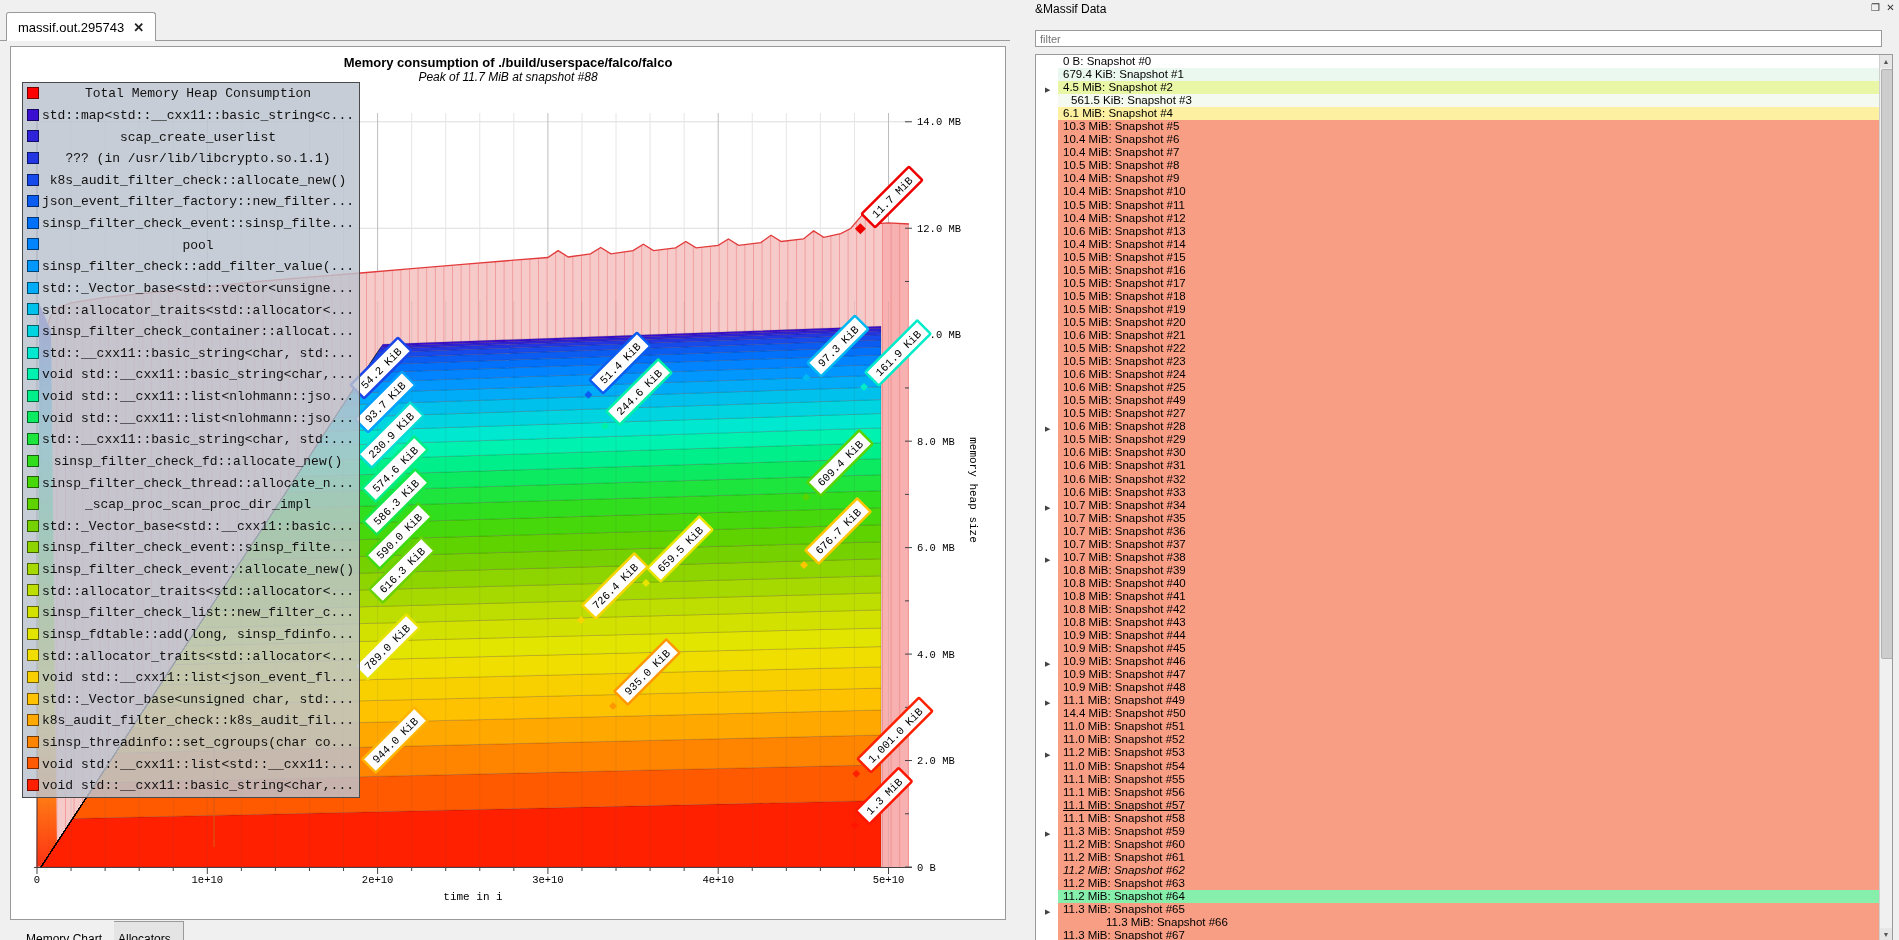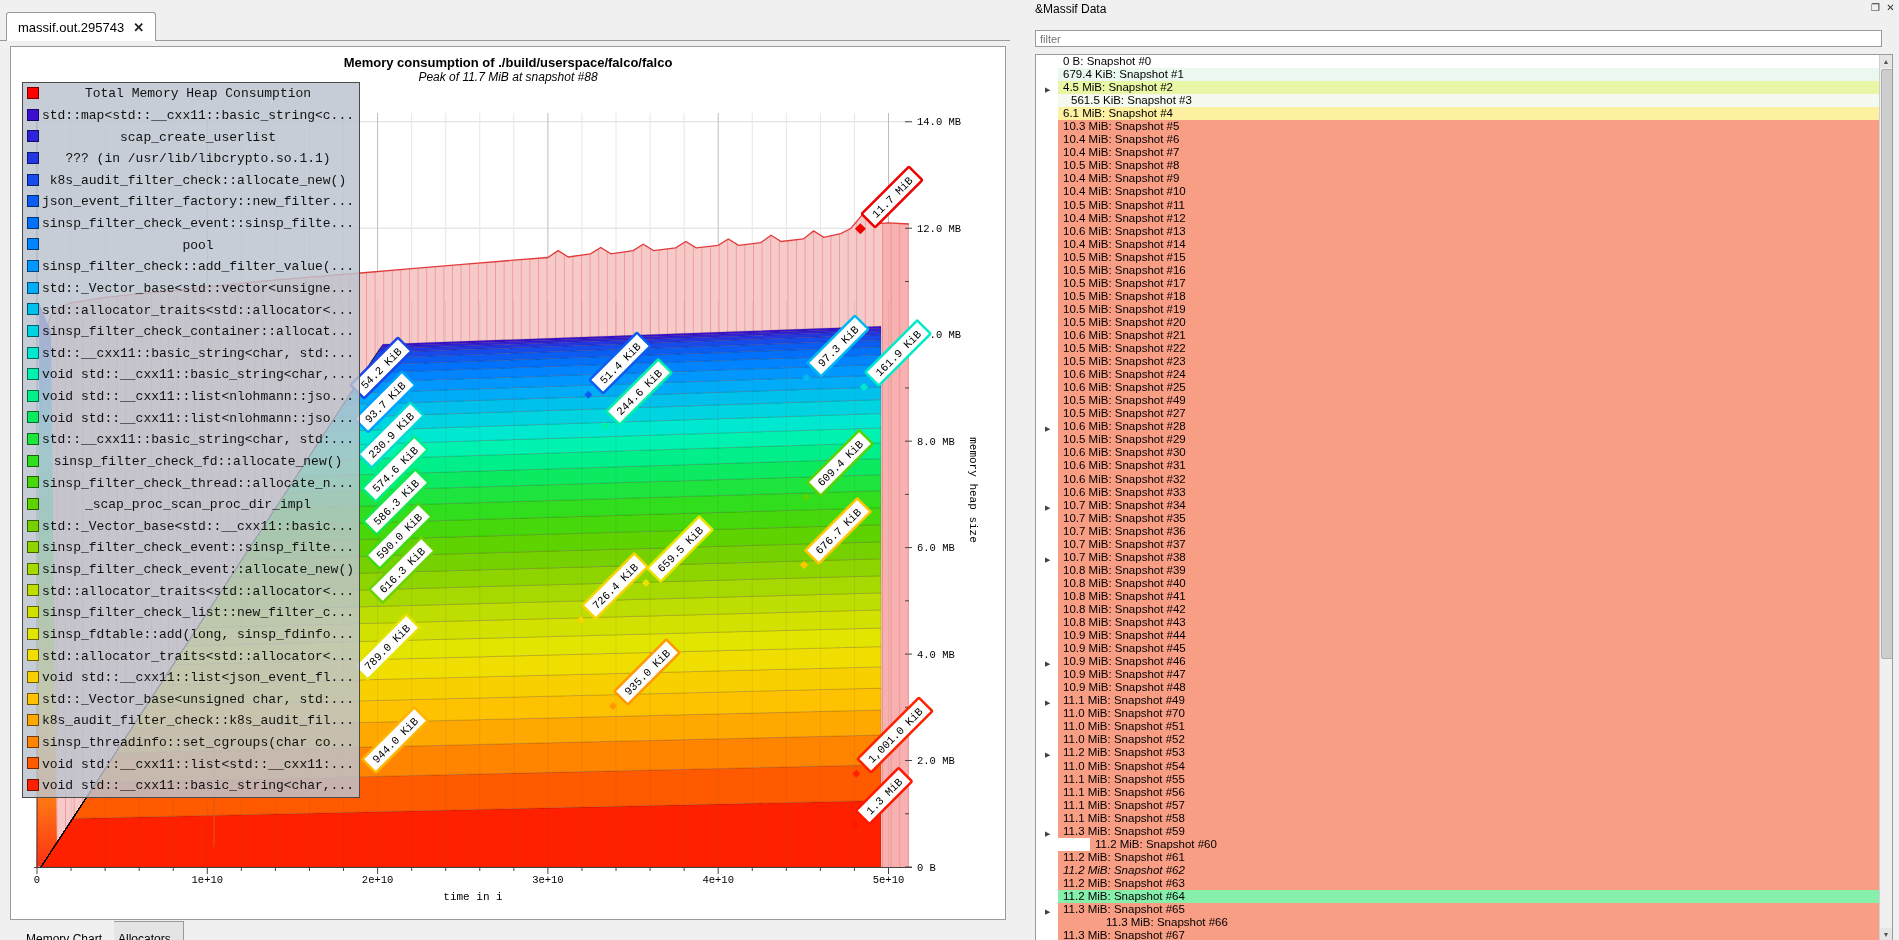--- a/index.html
+++ b/index.html
@@ -679,21 +679,21 @@
         <div class="sbody" style="background: rgb(248, 158, 133);">10.9 MiB: Snapshot #48</div>
       </div>
       <div class="srow">
         <div class="sgutter">
           <span class="sarrow">▶</span>
         </div>
         <div class="sbody" style="background: rgb(248, 158, 133);">11.1 MiB: Snapshot #49</div>
       </div>
       <div class="srow">
         <div class="sgutter"></div>
-        <div class="sbody" style="background: rgb(248, 158, 133);">11.0 MiB: Snapshot #70</div>
+        <div class="sbody" style="background: rgb(248, 158, 133);">14.4 MiB: Snapshot #50</div>
       </div>
       <div class="srow">
         <div class="sgutter"></div>
         <div class="sbody" style="background: rgb(248, 158, 133);">11.0 MiB: Snapshot #51</div>
       </div>
       <div class="srow">
         <div class="sgutter"></div>
         <div class="sbody" style="background: rgb(248, 158, 133);">11.0 MiB: Snapshot #52</div>
       </div>
       <div class="srow">
@@ -709,35 +709,35 @@
       <div class="srow">
         <div class="sgutter"></div>
         <div class="sbody" style="background: rgb(248, 158, 133);">11.1 MiB: Snapshot #55</div>
       </div>
       <div class="srow">
         <div class="sgutter"></div>
         <div class="sbody" style="background: rgb(248, 158, 133);">11.1 MiB: Snapshot #56</div>
       </div>
       <div class="srow">
         <div class="sgutter"></div>
-        <div class="sbody" style="background: rgb(248, 158, 133);">11.1 MiB: Snapshot #57</div>
+        <div class="sbody" style="background: rgb(248, 158, 133); text-decoration: underline;">11.1 MiB: Snapshot #57</div>
       </div>
       <div class="srow">
         <div class="sgutter"></div>
         <div class="sbody" style="background: rgb(248, 158, 133);">11.1 MiB: Snapshot #58</div>
       </div>
       <div class="srow">
         <div class="sgutter">
           <span class="sarrow">▶</span>
         </div>
         <div class="sbody" style="background: rgb(248, 158, 133);">11.3 MiB: Snapshot #59</div>
       </div>
       <div class="srow">
         <div class="sgutter"></div>
-        <div class="sbody" style="background: rgb(248, 158, 133); margin-left: 32px;">11.2 MiB: Snapshot #60</div>
+        <div class="sbody" style="background: rgb(248, 158, 133);">11.2 MiB: Snapshot #60</div>
       </div>
       <div class="srow">
         <div class="sgutter"></div>
         <div class="sbody" style="background: rgb(248, 158, 133);">11.2 MiB: Snapshot #61</div>
       </div>
       <div class="srow">
         <div class="sgutter"></div>
         <div class="sbody" style="background: rgb(248, 158, 133); font-style: italic;">11.2 MiB: Snapshot #62</div>
       </div>
       <div class="srow">

